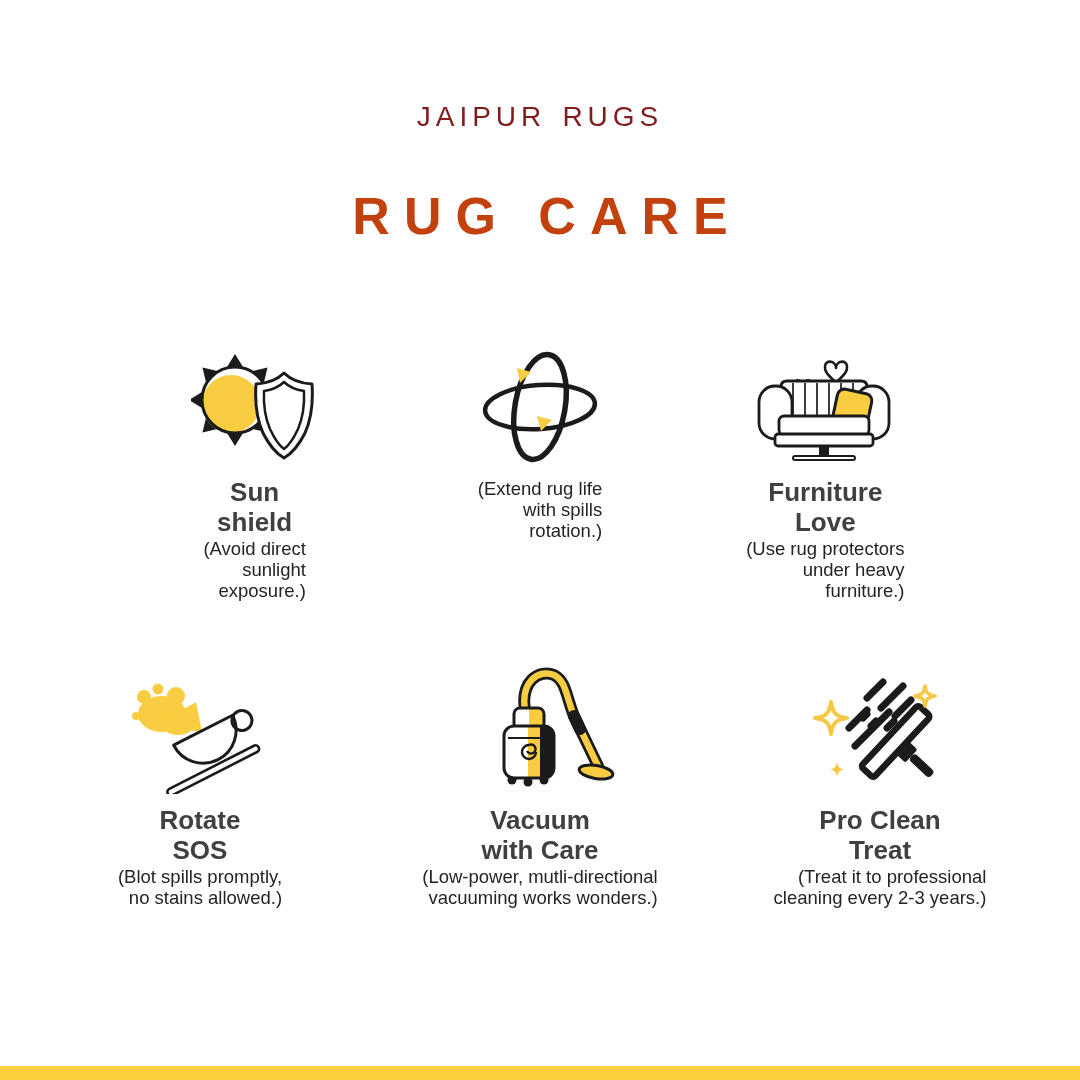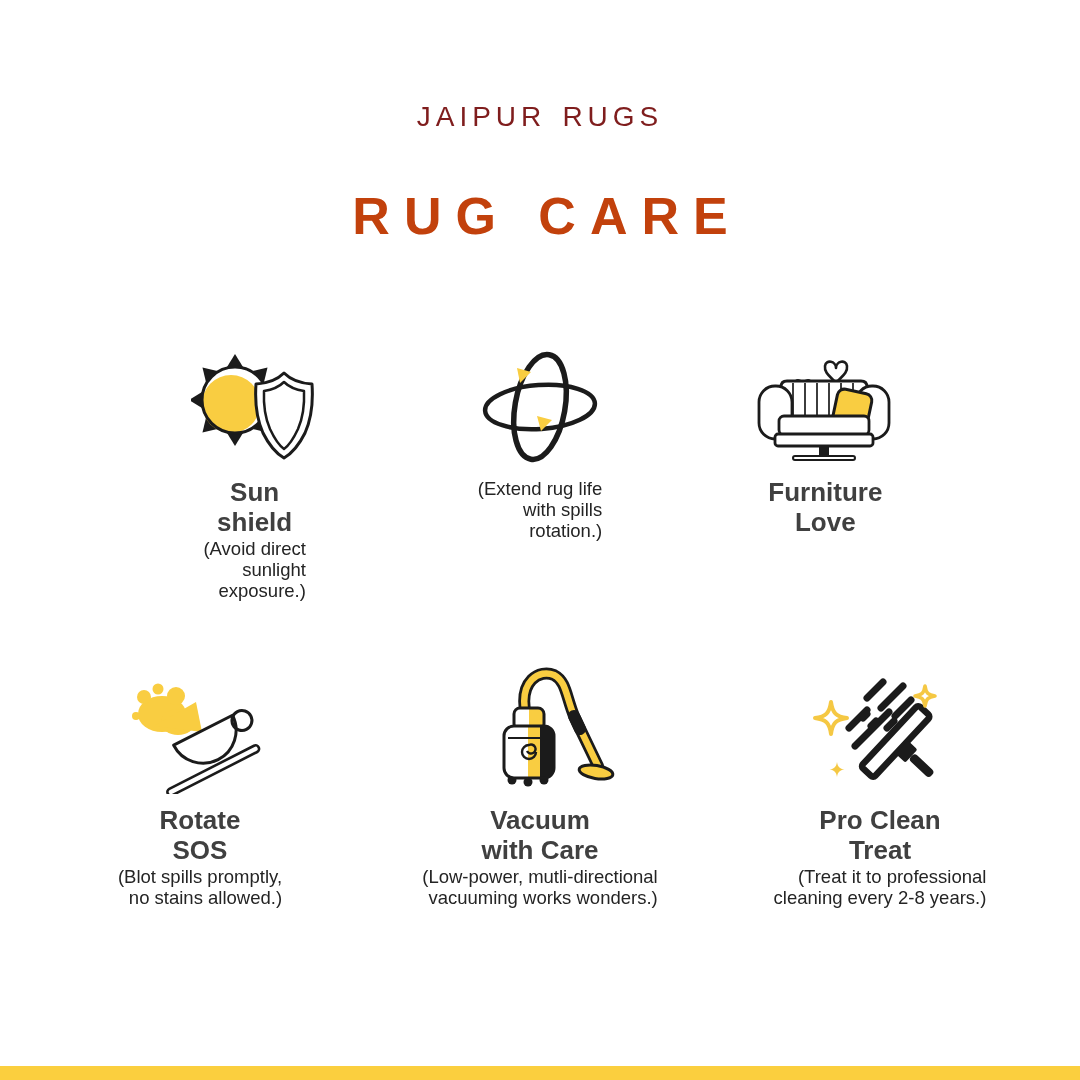--- a/index.html
+++ b/index.html
@@ -101,20 +101,23 @@
           <rect x="117" y="42" width="33" height="53" rx="16" fill="#ffffff" stroke="#1b1b1b" stroke-width="2.8"></rect>
           <rect x="96" y="47" width="35" height="35" rx="7" transform="rotate(12 113 64)" fill="#F9CD41" stroke="#1b1b1b" stroke-width="3"></rect>
           <rect x="40" y="72" width="90" height="19" rx="5" fill="#ffffff" stroke="#1b1b1b" stroke-width="2.8"></rect>
           <rect x="36" y="90" width="98" height="12" rx="3" fill="#ffffff" stroke="#1b1b1b" stroke-width="2.8"></rect>
           <rect x="80" y="102" width="10" height="10" fill="#1b1b1b"></rect>
           <rect x="54" y="112" width="62" height="4" rx="2" fill="#ffffff" stroke="#1b1b1b" stroke-width="2"></rect>
         </svg>
       </div>
       <div class="card-title">Furniture
 Love</div>
+      <div class="card-desc">(Use rug protectors
+under heavy
+furniture.)</div>
     </div>
 
   </div>
 
   <div class="row row-bottom">
 
     <div class="card">
       <div class="icon-wrap">
         <svg width="152" height="124" viewBox="0 0 152 124">
           <g fill="#F9CD41">
@@ -185,21 +188,21 @@
             <rect x="-4.5" y="6" width="9" height="28" rx="4" fill="#1b1b1b"></rect>
           </g>
           <path d="M22,36 C23.5,47 27,50.5 38,52 C27,53.5 23.5,57 22,68 C20.5,57 17,53.5 6,52 C17,50.5 20.5,47 22,36 Z" fill="#ffffff" stroke="#F5C843" stroke-width="4" stroke-linejoin="round"></path>
           <path d="M116,20 C117,27 119,29 126,30 C119,31 117,33 116,40 C115,33 113,31 106,30 C113,29 115,27 116,20 Z" fill="#ffffff" stroke="#F5C843" stroke-width="3.6" stroke-linejoin="round"></path>
           <path d="M28,96 C28.8,101 30.5,102.7 35.5,103.5 C30.5,104.3 28.8,106 28,111 C27.2,106 25.5,104.3 20.5,103.5 C25.5,102.7 27.2,101 28,96 Z" fill="#F5C843"></path>
         </svg>
       </div>
       <div class="card-title">Pro Clean
 Treat</div>
       <div class="card-desc">(Treat it to professional
-cleaning every 2-8 years.)</div>
+cleaning every 2-3 years.)</div>
     </div>
 
 
   </div>
 
   <div class="footer-bar" style="background: rgb(251, 207, 62);"></div>
 
 </div>
 
 </body></html>

